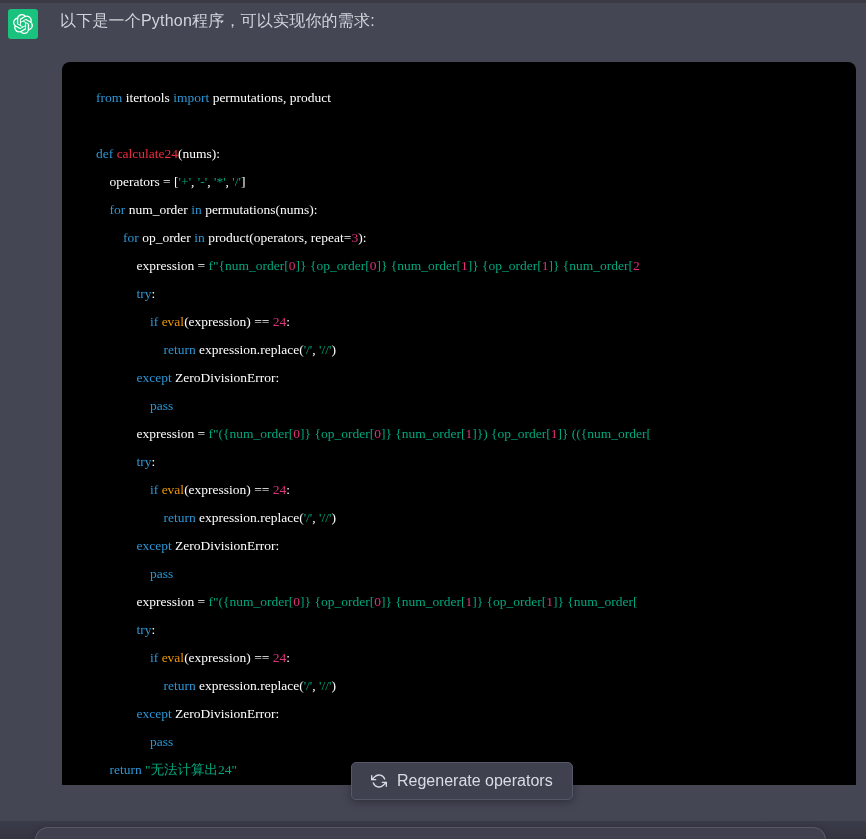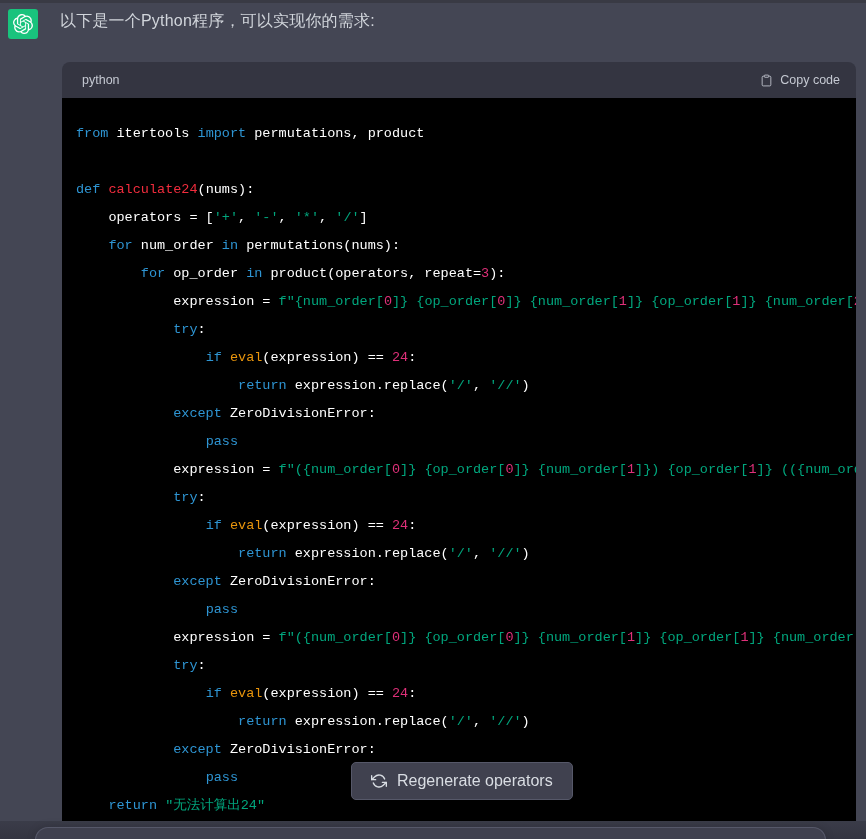--- a/index.html
+++ b/index.html
@@ -38,22 +38,22 @@
     display:flex; align-items:center; gap:7px;
     background:none; border:none; color:#c5c9d2; font-size:12.5px;
     font-family:inherit; cursor:pointer;
   }
   .copy-btn svg { width:13px; height:15px; stroke:#c5c9d2; fill:none; stroke-width:1.6; }
   .code-body {
     background:#000; height:723px; overflow:hidden;
     padding:22px 0 0 14px;
   }
   .code-lines {
-    font-family:Liberation Mono, monospace;
-    font-size:13.5px; line-height:28px; white-space:pre; color:#fff;
+    font-family:Liberation Serif, serif;
+    font-size:13.5px; line-height:28px; white-space:pre; color:#fff;margin-left:20px;
   }
   .code-line { height:28px; white-space:pre; }
   .regen-btn {
     position:absolute; left:351px; top:762px; height:38px;
     display:flex; align-items:center; gap:10px; padding:0 19px;
     background:#40414f; border:1px solid #565869; border-radius:5px;
     color:#d9dde3; font-size:16px; font-family:inherit; cursor:pointer;
     box-shadow:0 2px 8px rgba(0,0,0,.35);
   }
   .regen-btn svg { width:16px; height:16px; stroke:#d9dde3; fill:none; stroke-width:2;
@@ -78,32 +78,20 @@
   <span>
     <svg viewBox="0 0 24 24" width="20" height="20" style="fill:#fff;display:block">
       <path d="M22.2819 9.8211a5.9847 5.9847 0 0 0-.5157-4.9108 6.0462 6.0462 0 0 0-6.5098-2.9A6.0651 6.0651 0 0 0 4.9807 4.1818a5.9847 5.9847 0 0 0-3.9977 2.9 6.0462 6.0462 0 0 0 .7427 7.0966 5.98 5.98 0 0 0 .511 4.9107 6.051 6.051 0 0 0 6.5146 2.9001A5.9847 5.9847 0 0 0 13.2599 24a6.0557 6.0557 0 0 0 5.7718-4.2058 5.9894 5.9894 0 0 0 3.9977-2.9001 6.0557 6.0557 0 0 0-.7475-7.073zm-9.022 12.6081a4.4755 4.4755 0 0 1-2.8764-1.0408l.1419-.0804 4.7783-2.7582a.7948.7948 0 0 0 .3927-.6813v-6.7369l2.02 1.1686a.071.071 0 0 1 .038.052v5.5826a4.504 4.504 0 0 1-4.4945 4.4944zm-9.6607-4.1254a4.4708 4.4708 0 0 1-.5346-3.0137l.142.0852 4.783 2.7582a.7712.7712 0 0 0 .7806 0l5.8428-3.3685v2.3324a.0804.0804 0 0 1-.0332.0615L9.74 19.9502a4.4992 4.4992 0 0 1-6.1408-1.6464zM2.3408 7.8956a4.485 4.485 0 0 1 2.3655-1.9728V11.6a.7664.7664 0 0 0 .3879.6765l5.8144 3.3543-2.0201 1.1685a.0757.0757 0 0 1-.071 0l-4.8303-2.7865A4.504 4.504 0 0 1 2.3408 7.8956zm16.5963 3.8558L13.1038 8.364 15.1192 7.2a.0757.0757 0 0 1 .071 0l4.8303 2.7913a4.4944 4.4944 0 0 1-.6765 8.1042v-5.6772a.79.79 0 0 0-.407-.667zm2.0107-3.0231l-.142-.0852-4.7735-2.7818a.7759.7759 0 0 0-.7854 0L9.409 9.2297V6.8974a.0662.0662 0 0 1 .0284-.0615l4.8303-2.7866a4.4992 4.4992 0 0 1 6.6802 4.66zM8.3065 12.863l-2.02-1.1638a.0804.0804 0 0 1-.038-.0567V6.0742a4.4992 4.4992 0 0 1 7.3757-3.4537l-.142.0805L8.704 5.459a.7948.7948 0 0 0-.3927.6813zm1.0976-2.3654l2.602-1.4998 2.6069 1.4998v2.9994l-2.5974 1.4997-2.6067-1.4997z"></path>
     </svg>
   </span>
 </div>
 
 <div class="message-text">以下是一个Python程序，可以实现你的需求:</div>
 
 <div class="code-block">
-  <div class="code-header">
-    <span>python</span>
-    <button class="copy-btn">
-      <span>
-        <svg viewBox="0 0 24 24" width="13" height="15" style="display:block">
-          <rect x="8" y="2" width="8" height="4" rx="1"></rect>
-          <path d="M16 4h2a2 2 0 0 1 2 2v14a2 2 0 0 1-2 2H6a2 2 0 0 1-2-2V6a2 2 0 0 1 2-2h2"></path>
-        </svg>
-      </span>
-      <span>Copy code</span>
-    </button>
-  </div>
   <div class="code-body">
     <div class="code-lines"><div class="code-line"><span style="color: rgb(46, 149, 211);">from</span><span style="color: rgb(255, 255, 255);"> itertools </span><span style="color: rgb(46, 149, 211);">import</span><span style="color: rgb(255, 255, 255);"> permutations, product</span></div><div class="code-line">&nbsp;</div><div class="code-line"><span style="color: rgb(46, 149, 211);">def</span><span style="color: rgb(255, 255, 255);"> </span><span style="color: rgb(242, 44, 61);">calculate24</span><span style="color: rgb(255, 255, 255);">(nums):</span></div><div class="code-line"><span style="color: rgb(255, 255, 255);">    operators = [</span><span style="color: rgb(0, 166, 125);">'+'</span><span style="color: rgb(255, 255, 255);">, </span><span style="color: rgb(0, 166, 125);">'-'</span><span style="color: rgb(255, 255, 255);">, </span><span style="color: rgb(0, 166, 125);">'*'</span><span style="color: rgb(255, 255, 255);">, </span><span style="color: rgb(0, 166, 125);">'/'</span><span style="color: rgb(255, 255, 255);">]</span></div><div class="code-line"><span style="color: rgb(255, 255, 255);">    </span><span style="color: rgb(46, 149, 211);">for</span><span style="color: rgb(255, 255, 255);"> num_order </span><span style="color: rgb(46, 149, 211);">in</span><span style="color: rgb(255, 255, 255);"> permutations(nums):</span></div><div class="code-line"><span style="color: rgb(255, 255, 255);">        </span><span style="color: rgb(46, 149, 211);">for</span><span style="color: rgb(255, 255, 255);"> op_order </span><span style="color: rgb(46, 149, 211);">in</span><span style="color: rgb(255, 255, 255);"> product(operators, repeat=</span><span style="color: rgb(223, 48, 121);">3</span><span style="color: rgb(255, 255, 255);">):</span></div><div class="code-line"><span style="color: rgb(255, 255, 255);">            expression = </span><span style="color: rgb(0, 166, 125);">f"{num_order[</span><span style="color: rgb(223, 48, 121);">0</span><span style="color: rgb(0, 166, 125);">]} {op_order[</span><span style="color: rgb(223, 48, 121);">0</span><span style="color: rgb(0, 166, 125);">]} {num_order[</span><span style="color: rgb(223, 48, 121);">1</span><span style="color: rgb(0, 166, 125);">]} {op_order[</span><span style="color: rgb(223, 48, 121);">1</span><span style="color: rgb(0, 166, 125);">]} {num_order[</span><span style="color: rgb(223, 48, 121);">2</span></div><div class="code-line"><span style="color: rgb(255, 255, 255);">            </span><span style="color: rgb(46, 149, 211);">try</span><span style="color: rgb(255, 255, 255);">:</span></div><div class="code-line"><span style="color: rgb(255, 255, 255);">                </span><span style="color: rgb(46, 149, 211);">if</span><span style="color: rgb(255, 255, 255);"> </span><span style="color: rgb(233, 149, 12);">eval</span><span style="color: rgb(255, 255, 255);">(expression) == </span><span style="color: rgb(223, 48, 121);">24</span><span style="color: rgb(255, 255, 255);">:</span></div><div class="code-line"><span style="color: rgb(255, 255, 255);">                    </span><span style="color: rgb(46, 149, 211);">return</span><span style="color: rgb(255, 255, 255);"> expression.replace(</span><span style="color: rgb(0, 166, 125);">'/'</span><span style="color: rgb(255, 255, 255);">, </span><span style="color: rgb(0, 166, 125);">'//'</span><span style="color: rgb(255, 255, 255);">)</span></div><div class="code-line"><span style="color: rgb(255, 255, 255);">            </span><span style="color: rgb(46, 149, 211);">except</span><span style="color: rgb(255, 255, 255);"> ZeroDivisionError:</span></div><div class="code-line"><span style="color: rgb(255, 255, 255);">                </span><span style="color: rgb(46, 149, 211);">pass</span></div><div class="code-line"><span style="color: rgb(255, 255, 255);">            expression = </span><span style="color: rgb(0, 166, 125);">f"({num_order[</span><span style="color: rgb(223, 48, 121);">0</span><span style="color: rgb(0, 166, 125);">]} {op_order[</span><span style="color: rgb(223, 48, 121);">0</span><span style="color: rgb(0, 166, 125);">]} {num_order[</span><span style="color: rgb(223, 48, 121);">1</span><span style="color: rgb(0, 166, 125);">]}) {op_order[</span><span style="color: rgb(223, 48, 121);">1</span><span style="color: rgb(0, 166, 125);">]} (({num_order[</span></div><div class="code-line"><span style="color: rgb(255, 255, 255);">            </span><span style="color: rgb(46, 149, 211);">try</span><span style="color: rgb(255, 255, 255);">:</span></div><div class="code-line"><span style="color: rgb(255, 255, 255);">                </span><span style="color: rgb(46, 149, 211);">if</span><span style="color: rgb(255, 255, 255);"> </span><span style="color: rgb(233, 149, 12);">eval</span><span style="color: rgb(255, 255, 255);">(expression) == </span><span style="color: rgb(223, 48, 121);">24</span><span style="color: rgb(255, 255, 255);">:</span></div><div class="code-line"><span style="color: rgb(255, 255, 255);">                    </span><span style="color: rgb(46, 149, 211);">return</span><span style="color: rgb(255, 255, 255);"> expression.replace(</span><span style="color: rgb(0, 166, 125);">'/'</span><span style="color: rgb(255, 255, 255);">, </span><span style="color: rgb(0, 166, 125);">'//'</span><span style="color: rgb(255, 255, 255);">)</span></div><div class="code-line"><span style="color: rgb(255, 255, 255);">            </span><span style="color: rgb(46, 149, 211);">except</span><span style="color: rgb(255, 255, 255);"> ZeroDivisionError:</span></div><div class="code-line"><span style="color: rgb(255, 255, 255);">                </span><span style="color: rgb(46, 149, 211);">pass</span></div><div class="code-line"><span style="color: rgb(255, 255, 255);">            expression = </span><span style="color: rgb(0, 166, 125);">f"({num_order[</span><span style="color: rgb(223, 48, 121);">0</span><span style="color: rgb(0, 166, 125);">]} {op_order[</span><span style="color: rgb(223, 48, 121);">0</span><span style="color: rgb(0, 166, 125);">]} {num_order[</span><span style="color: rgb(223, 48, 121);">1</span><span style="color: rgb(0, 166, 125);">]} {op_order[</span><span style="color: rgb(223, 48, 121);">1</span><span style="color: rgb(0, 166, 125);">]} {num_order[</span></div><div class="code-line"><span style="color: rgb(255, 255, 255);">            </span><span style="color: rgb(46, 149, 211);">try</span><span style="color: rgb(255, 255, 255);">:</span></div><div class="code-line"><span style="color: rgb(255, 255, 255);">                </span><span style="color: rgb(46, 149, 211);">if</span><span style="color: rgb(255, 255, 255);"> </span><span style="color: rgb(233, 149, 12);">eval</span><span style="color: rgb(255, 255, 255);">(expression) == </span><span style="color: rgb(223, 48, 121);">24</span><span style="color: rgb(255, 255, 255);">:</span></div><div class="code-line"><span style="color: rgb(255, 255, 255);">                    </span><span style="color: rgb(46, 149, 211);">return</span><span style="color: rgb(255, 255, 255);"> expression.replace(</span><span style="color: rgb(0, 166, 125);">'/'</span><span style="color: rgb(255, 255, 255);">, </span><span style="color: rgb(0, 166, 125);">'//'</span><span style="color: rgb(255, 255, 255);">)</span></div><div class="code-line"><span style="color: rgb(255, 255, 255);">            </span><span style="color: rgb(46, 149, 211);">except</span><span style="color: rgb(255, 255, 255);"> ZeroDivisionError:</span></div><div class="code-line"><span style="color: rgb(255, 255, 255);">                </span><span style="color: rgb(46, 149, 211);">pass</span></div><div class="code-line"><span style="color: rgb(255, 255, 255);">    </span><span style="color: rgb(46, 149, 211);">return</span><span style="color: rgb(255, 255, 255);"> </span><span style="color: rgb(0, 166, 125);">"无法计算出24"</span></div></div>
   </div>
 </div>
 
 <button class="regen-btn">
   <span>
     <svg viewBox="0 0 24 24" width="16" height="16" style="display:block">
       <polyline points="1 4 1 10 7 10"></polyline>
       <polyline points="23 20 23 14 17 14"></polyline>

